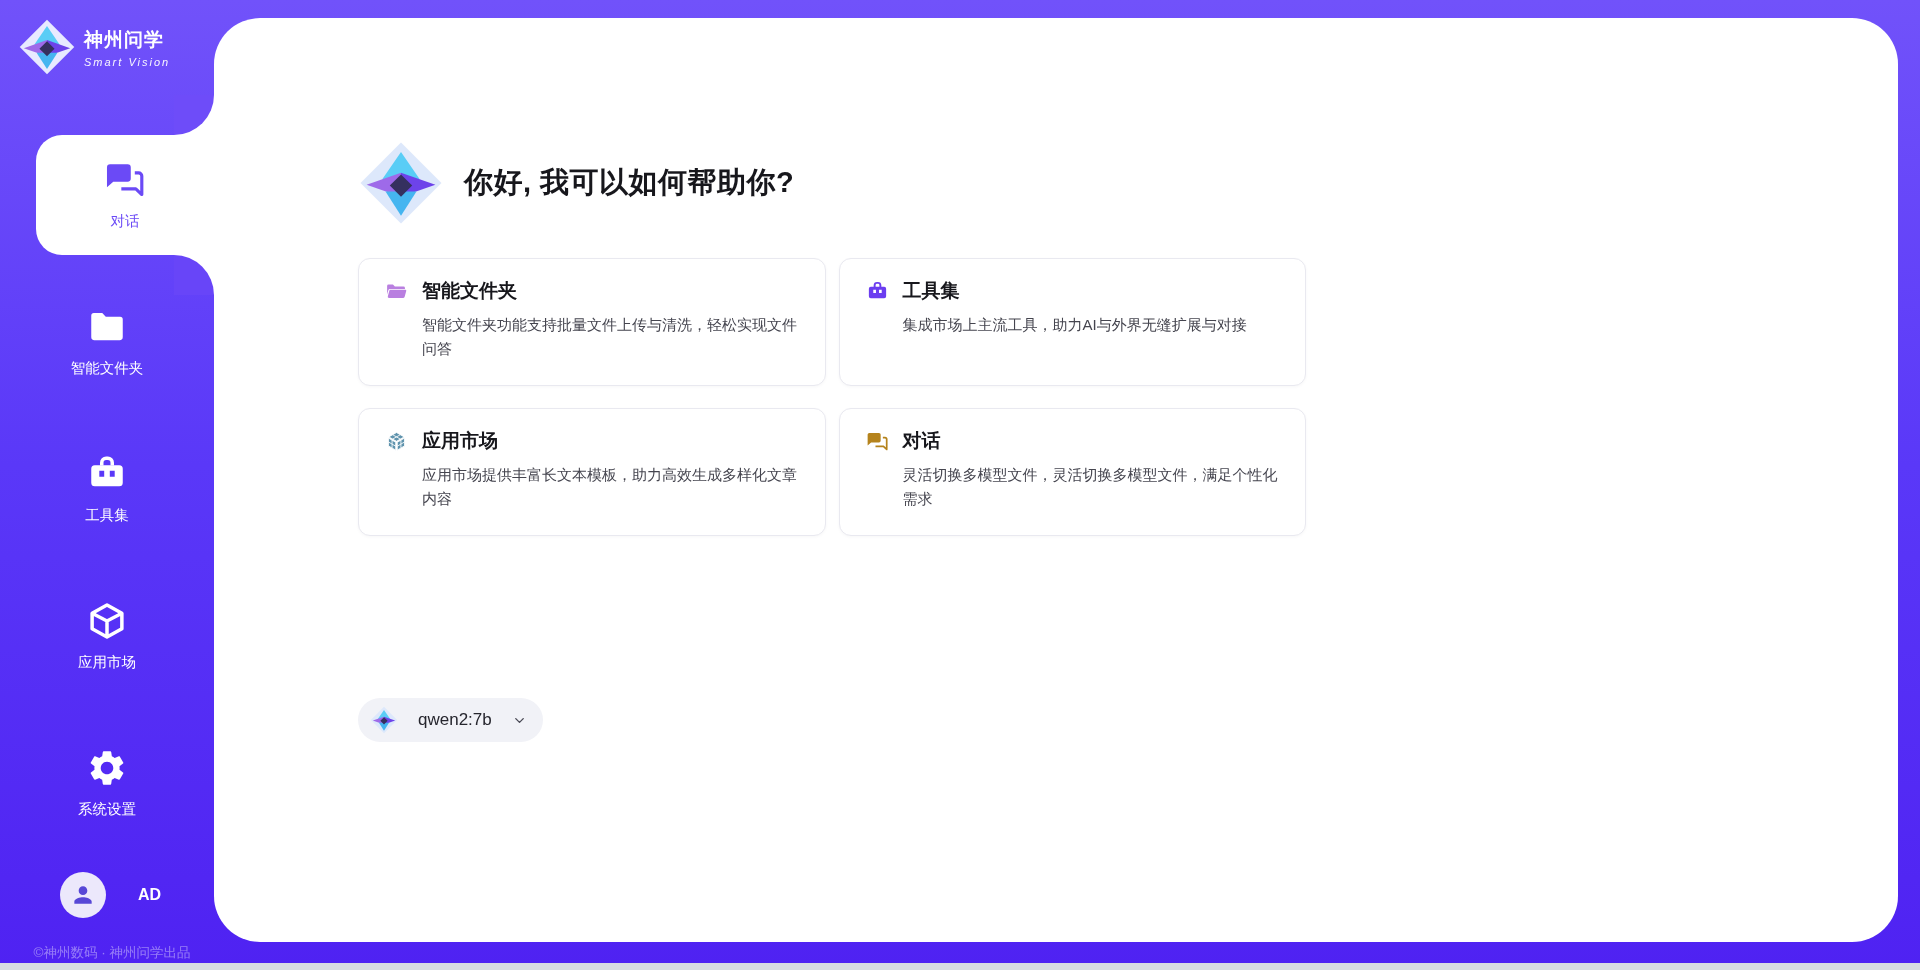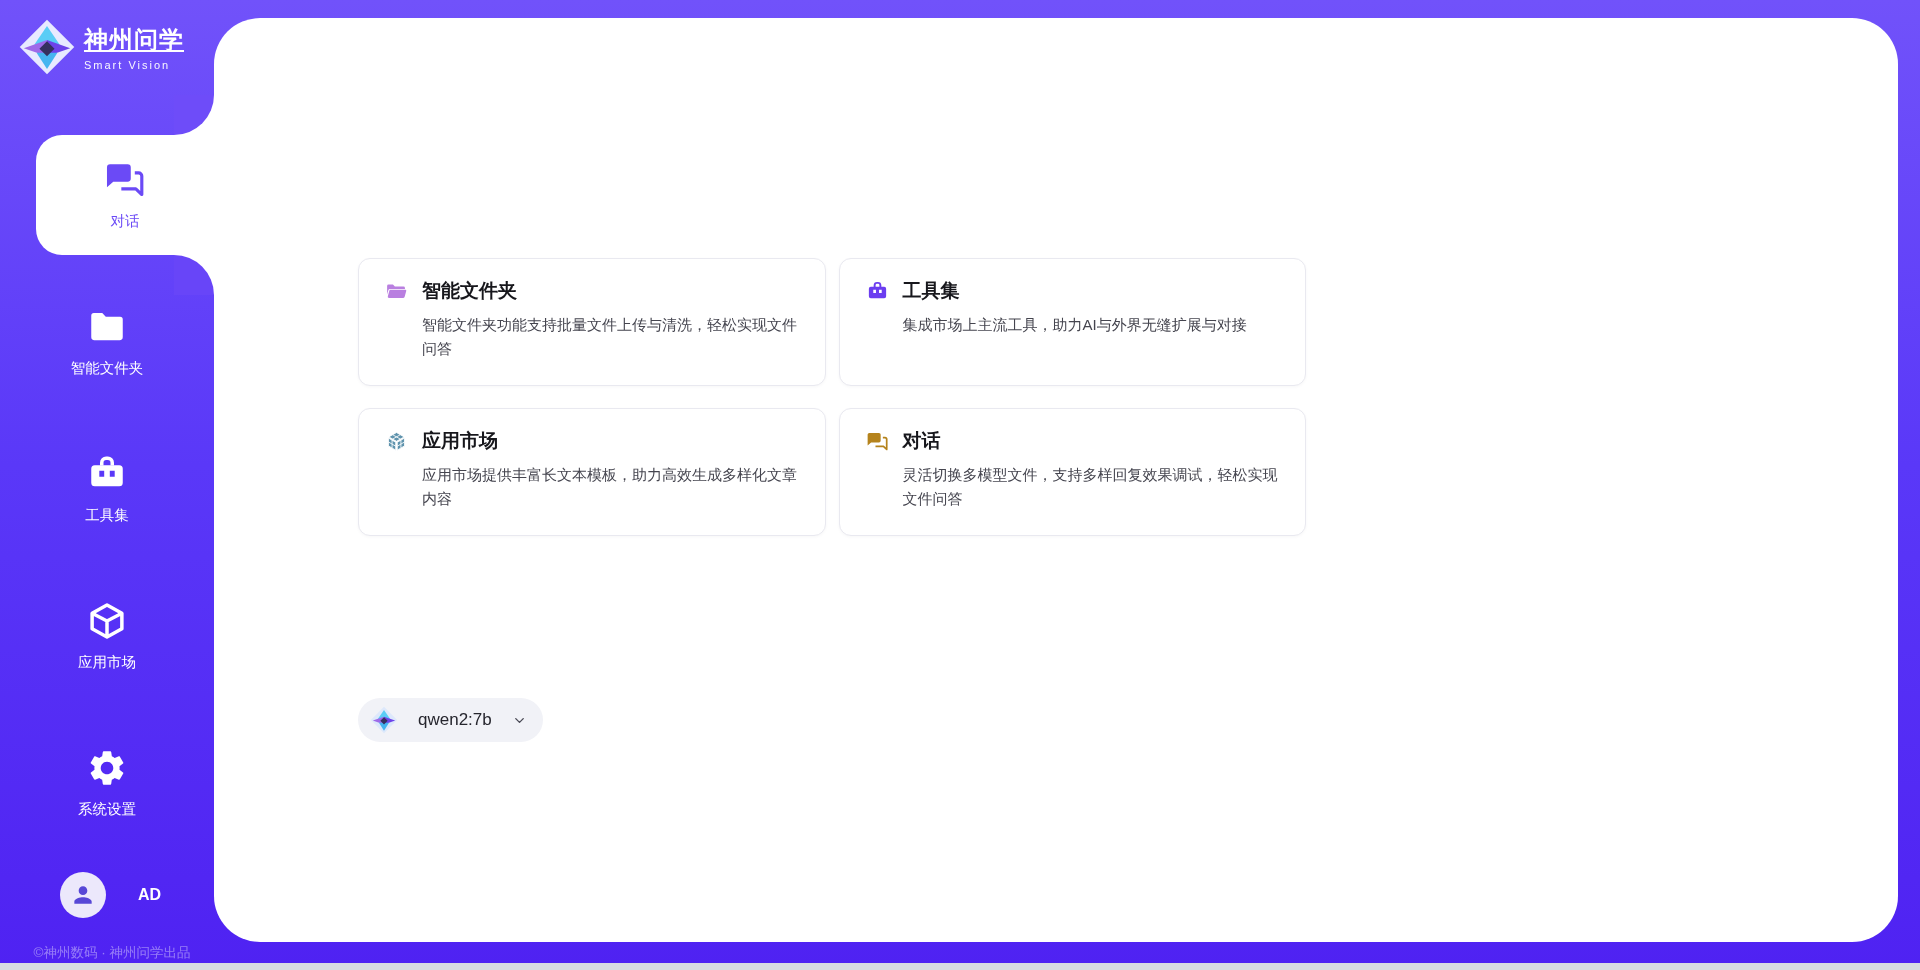--- a/index.html
+++ b/index.html
@@ -13,22 +13,22 @@
 
   
   .main-card { position:absolute; left:214px; top:18px; right:22px; bottom:28px;
                background:#ffffff; border-radius:46px; }
 
   
   .sidebar { position:absolute; left:0; top:0; width:214px; height:100%; color:#fff; }
 
   .logo-row { position:absolute; left:18px; top:18px; display:flex; align-items:center; gap:8px; }
   .logo-row svg { width:58px; height:58px; }
-  .logo-title { font-size:24px; font-weight:700; letter-spacing:1px;text-decoration:underline; }
-  .logo-sub { font-size:11px; letter-spacing:2px; margin-top:3px; opacity:.95; }
+  .logo-title { font-size:19px; font-weight:700; letter-spacing:1px; }
+  .logo-sub { font-size:11px; letter-spacing:2px; margin-top:3px; opacity:.95;font-style:italic; }
 
   .nav-item { position:absolute; left:0; width:214px; height:120px;
               display:flex; flex-direction:column; align-items:center; justify-content:center;
               gap:11px; font-size:14.5px; cursor:pointer; }
   .nav-item svg { width:42px; height:42px; }
 
   .active-tab { position:absolute; left:36px; top:135px; width:178px; height:120px;
                 background:#fff; border-radius:26px 0 0 26px; }
   .nav-item.active { left:36px; width:178px; color:#6b4af6; }
 
@@ -165,20 +165,31 @@
         <svg viewBox="0 0 24 24">
           <path d="M12 12c2.21 0 4-1.79 4-4s-1.79-4-4-4-4 1.79-4 4 1.79 4 4 4zm0 2c-2.67 0-8 1.34-8 4v2h16v-2c0-2.66-5.33-4-8-4z" fill="#5747d6"></path>
         </svg>
       </div>
       <span class="user-name">AD</span>
     </div>
 
     <div class="copyright">©神州数码 · 神州问学出品</div>
   </div>
 
+  <div class="greeting">
+    <svg viewBox="0 0 100 100">
+      <polygon points="50,3 97,50 50,97 3,50" fill="#dde8fb"></polygon>
+      <polygon points="50,14 72,46 28,46" fill="#59cdf6"></polygon>
+      <polygon points="10,52 50,38 50,66" fill="#9e6ae9"></polygon>
+      <polygon points="90,52 50,38 50,66" fill="#6d43ea"></polygon>
+      <polygon points="32,60 68,60 50,88" fill="#45b5f0"></polygon>
+      <polygon points="50,40 63,53 50,66 37,53" fill="#35305f"></polygon>
+    </svg>
+    <h1>你好, 我可以如何帮助你?</h1>
+  </div>
 
   <div class="cards">
 
     <div class="card">
       <div class="card-head">
         <svg class="icon-folder-card" viewBox="0 0 24 24">
           <path d="M2.2 6.3A1.5 1.5 0 0 1 3.7 4.8h4.6l2 2h9a1.5 1.5 0 0 1 1.5 1.5v1H5.3a1.9 1.9 0 0 0-1.83 1.4L2.2 15z" fill="currentColor"></path>
           <path d="M5.3 10.2h15.9a1 1 0 0 1 .96 1.27l-1.66 5.9a1.8 1.8 0 0 1-1.73 1.33H4.2a1.3 1.3 0 0 1-1.25-1.65l1.5-5.5a1.9 1.9 0 0 1 .85-1.35z" fill="currentColor"></path>
         </svg>
         <span class="card-title">智能文件夹</span>
@@ -213,21 +224,21 @@
     </div>
 
     <div class="card">
       <div class="card-head">
         <svg class="icon-chat-card" viewBox="0 0 24 24">
           <path d="M13.5 3h-10A1.8 1.8 0 0 0 1.7 4.8v11.4l3.6-3.2h8.2a1.8 1.8 0 0 0 1.8-1.8V4.8A1.8 1.8 0 0 0 13.5 3z" fill="currentColor"></path>
           <path d="M17.6 7.9h2.2c1 0 1.8.8 1.8 1.8v10.6l-3.4-3.2H9.9" fill="none" stroke="currentColor" stroke-width="1.8" stroke-linejoin="round"></path>
         </svg>
         <span class="card-title">对话</span>
       </div>
-      <div class="card-desc">灵活切换多模型文件，支持多样回复效果调试，轻松实现文件问答</div>
+      <div class="card-desc">灵活切换多模型文件，灵活切换多模型文件，满足个性化需求</div>
     </div>
   </div>
 
   <div class="model-pill">
     <svg class="logo" viewBox="0 0 100 100">
       <polygon points="50,3 97,50 50,97 3,50" fill="#dde8fb"></polygon>
       <polygon points="50,14 72,46 28,46" fill="#59cdf6"></polygon>
       <polygon points="10,52 50,38 50,66" fill="#9e6ae9"></polygon>
       <polygon points="90,52 50,38 50,66" fill="#6d43ea"></polygon>
       <polygon points="32,60 68,60 50,88" fill="#45b5f0"></polygon>

